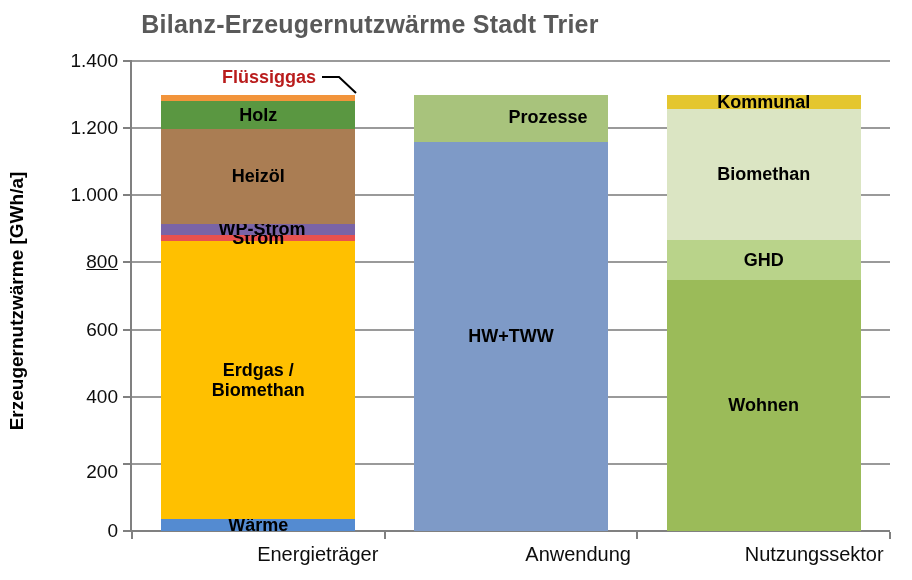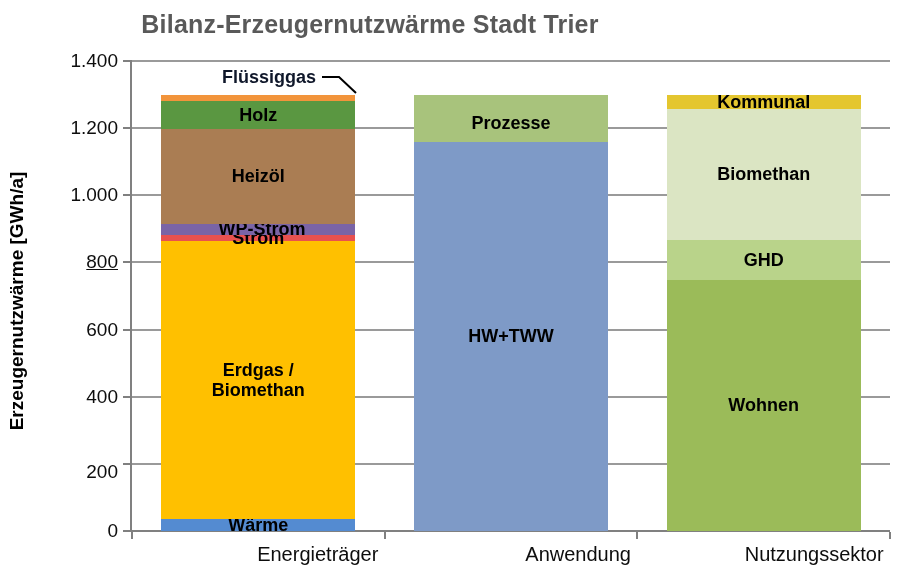--- a/index.html
+++ b/index.html
@@ -27,21 +27,21 @@
   .bar-segment{width:194px;}
   .seg-label{
     width:194px;text-align:center;font-size:18px;font-weight:bold;color:#000;
     line-height:20px;white-space:pre-line;pointer-events:none;
   }
   .category-label{
     width:240px;text-align:right;font-size:20px;color:#0d0d0d;
   }
   #annotation-fluessiggas{
     left:152px;top:67px;width:164px;text-align:right;
-    font-size:18px;font-weight:bold;color:#0f172a;
+    font-size:18px;font-weight:bold;color:#b91c1c;
   }
   #callout-svg{left:0;top:0;pointer-events:none;}
 </style>
 </head>
 <body>
 
 <div id="stage">
 
   <div id="chart-title" class="abs">Bilanz-Erzeugernutzwärme Stadt Trier</div>
 
@@ -88,21 +88,21 @@
       <div class="abs seg-label" style="left: 165px; top: 219.193px;">WP-Strom</div>
       <div class="abs bar-segment" style="left: 161.333px; top: 128.814px; height: 95.0071px; background: rgb(170, 125, 83);"></div>
       <div class="abs seg-label" style="left: 161.333px; top: 166.318px;">Heizöl</div>
       <div class="abs bar-segment" style="left: 161.333px; top: 100.614px; height: 28.2px; background: rgb(90, 151, 65);"></div>
       <div class="abs seg-label" style="left: 161.333px; top: 104.714px;">Holz</div>
       <div class="abs bar-segment" style="left: 161.333px; top: 94.5714px; height: 6.04286px; background: rgb(242, 148, 59);"></div>
       <div class="abs category-label" style="left: 138.333px; top: 543px;">Energieträger</div>
       <div class="abs bar-segment" style="left: 414px; top: 141.571px; height: 389.429px; background: rgb(126, 154, 199);"></div>
       <div class="abs seg-label" style="left: 414px; top: 326.286px;">HW+TWW</div>
       <div class="abs bar-segment" style="left: 414px; top: 94.5714px; height: 47px; background: rgb(168, 195, 124);"></div>
-      <div class="abs seg-label" style="left: 414px; top: 113px;">Prozesse</div>
+      <div class="abs seg-label" style="left: 414px; top: 107px; padding-left: 37px;">Prozesse</div>
       <div class="abs category-label" style="left: 391px; top: 543px;">Anwendung</div>
       <div class="abs bar-segment" style="left: 666.667px; top: 279.886px; height: 251.114px; background: rgb(155, 187, 89);"></div>
       <div class="abs seg-label" style="left: 666.667px; top: 395.443px;">Wohnen</div>
       <div class="abs bar-segment" style="left: 666.667px; top: 239.936px; height: 39.95px; background: rgb(185, 211, 138);"></div>
       <div class="abs seg-label" style="left: 666.667px; top: 249.911px;">GHD</div>
       <div class="abs bar-segment" style="left: 666.667px; top: 109.007px; height: 130.929px; background: rgb(219, 229, 195);"></div>
       <div class="abs seg-label" style="left: 666.667px; top: 164.471px;">Biomethan</div>
       <div class="abs bar-segment" style="left: 666.667px; top: 94.5714px; height: 14.4357px; background: rgb(228, 198, 47);"></div>
       <div class="abs category-label" style="left: 643.667px; top: 543px;">Nutzungssektor</div>
       <div class="abs seg-label" style="left: 666.667px; top: 91.7893px;">Kommunal</div>

